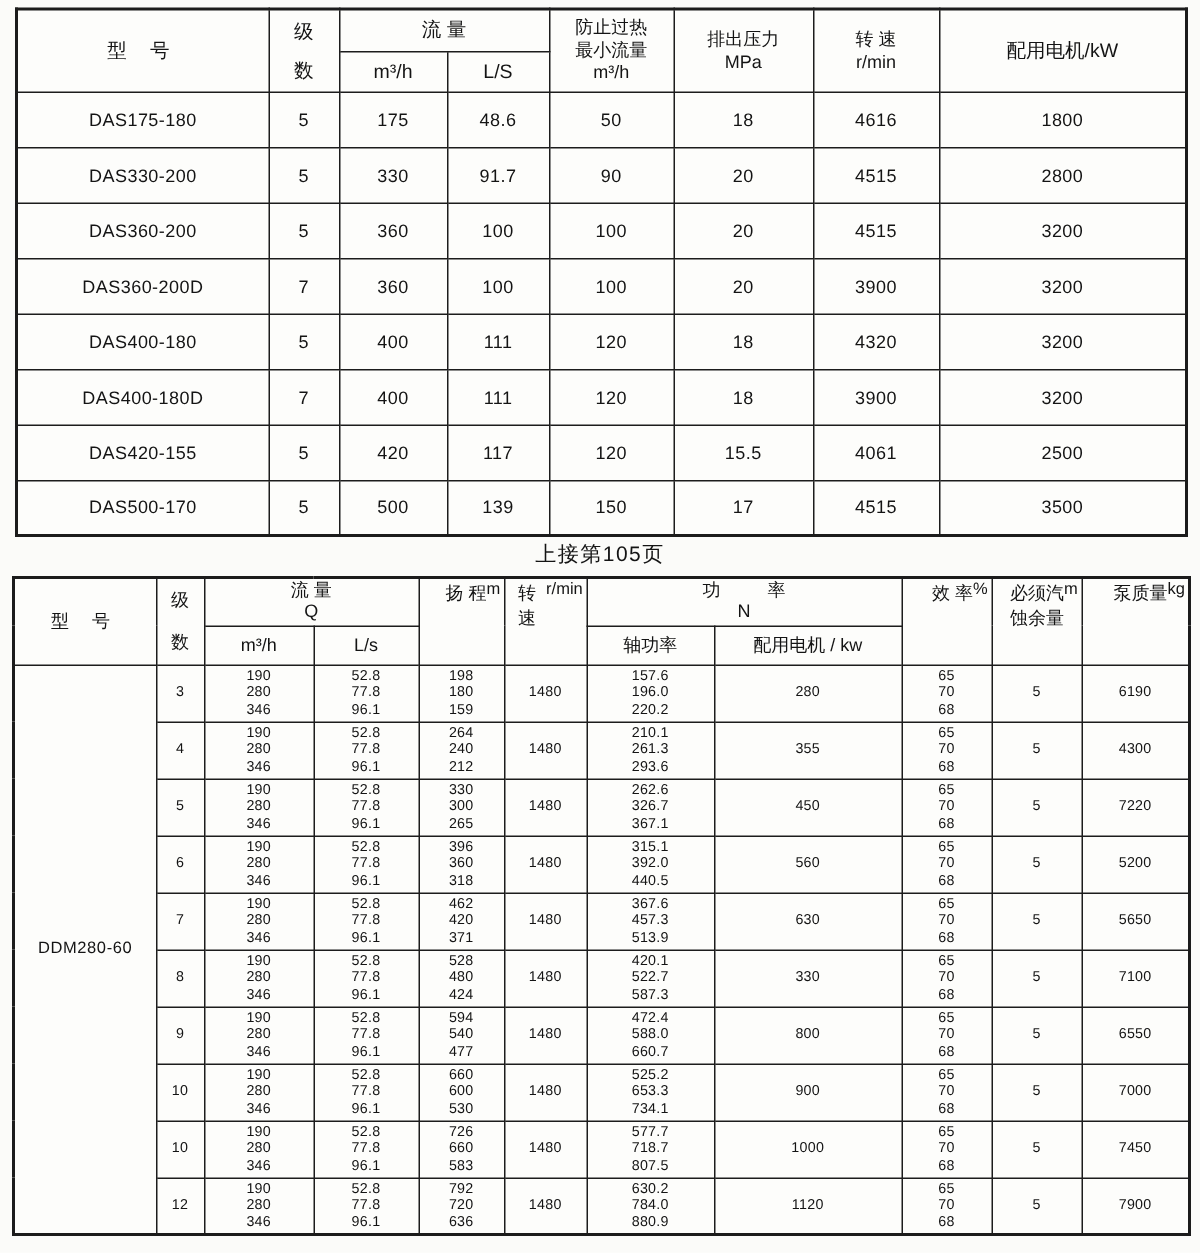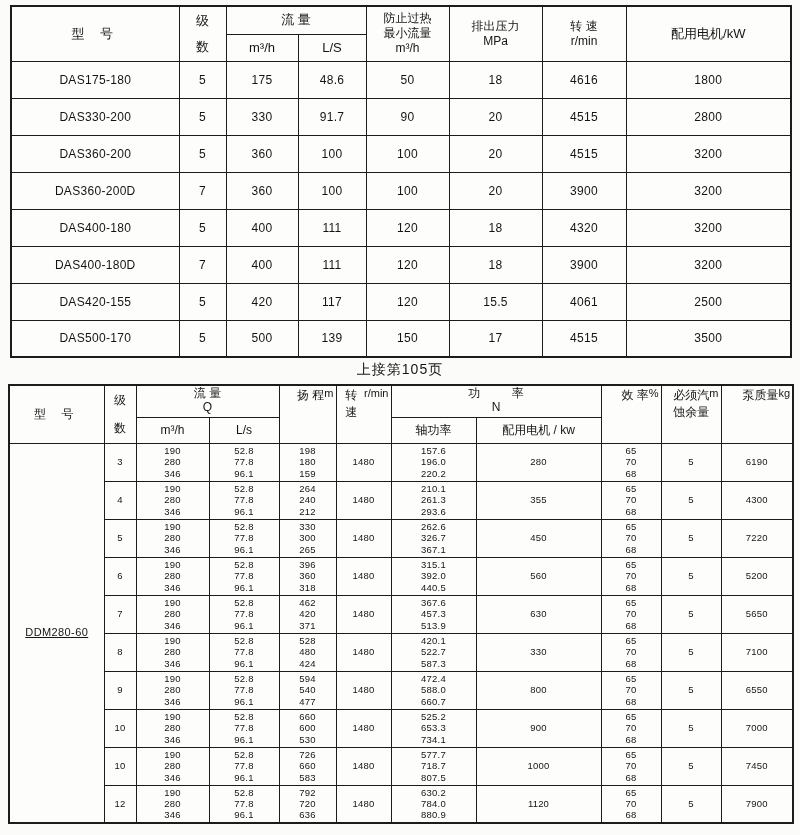--- a/index.html
+++ b/index.html
@@ -42,21 +42,21 @@
   
   .t2{
     position:absolute;left:8px;top:384px;width:784px;
     border:2px solid #1c1c1c;
   }
   .t2 thead th{font-size:12px;}
   .t2 thead tr.r1{height:32px;}
   .t2 thead tr.r2{height:26px;}
   .t2 tbody tr{height:38px;}
   .t2 tbody td{font-size:9.5px;line-height:1.2;letter-spacing:0.2px;}
-  .t2 tbody td.model{font-size:11px;letter-spacing:0.4px;text-decoration:underline;}
+  .t2 tbody td.model{font-size:11px;letter-spacing:0.4px;}
   .t2 .stack{display:flex;flex-direction:column;justify-content:space-around;height:56px;}
   .t2 .lbl-unit{display:flex;flex-direction:row;justify-content:flex-end;height:54px;font-size:12px;}
   .t2 .lbl-unit .u{font-size:11px;}
   .t2 .two{display:flex;flex-direction:column;justify-content:center;height:30px;line-height:1.15;}
   .sp{letter-spacing:6px;text-indent:6px;}
   .sp2{letter-spacing:14px;text-indent:14px;}
 </style>
 </head>
 <body>
 

